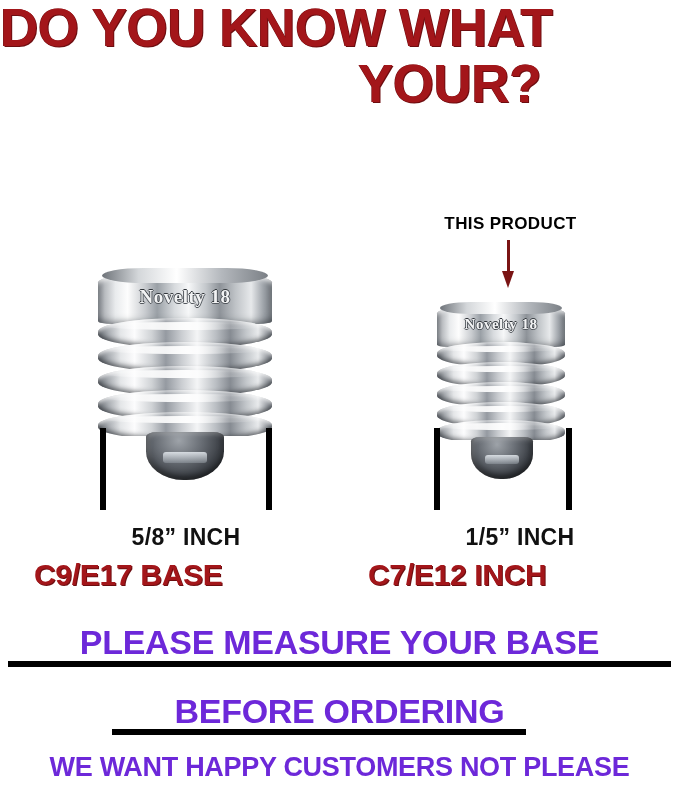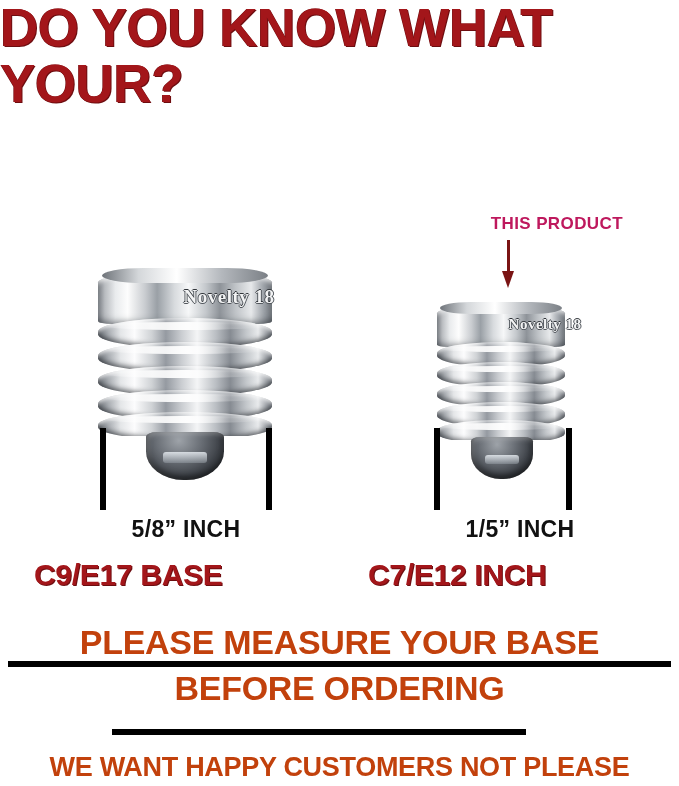--- a/index.html
+++ b/index.html
@@ -15,39 +15,39 @@
     font-family: "Liberation Sans", sans-serif;
     background: #ffffff;
   }
 
   
   .headline {
     position: absolute;
     left: 0;
     top: 0px;
     width: 541px;
-    text-align: left;
+    text-align: right;
     color: #a3161a;
     font-family: "Liberation Sans", sans-serif;
     font-weight: bold;
     font-size: 53px;
     line-height: 56px;
     letter-spacing: -0.5px;
     text-shadow: 1px 1px 0 #6d0d10, -0.5px -0.5px 0 #6d0d10;
   }
   .headline .hl-line { display: block; white-space: nowrap; }
 
   
   .this-product {
     position: absolute;
     left: 398px;
     top: 214px;
     width: 225px;
-    text-align: right;
-    color: #be185d;
+    text-align: center;
+    color: #000000;
     font-weight: bold;
     font-size: 17px;
     letter-spacing: 0.4px;
   }
   .arrow-wrap {
     position: absolute;
     left: 501px;
     top: 240px;
     width: 16px;
     height: 48px;
@@ -100,21 +100,20 @@
     position: absolute;
     width: 100%;
     text-align: center;
     font-family: "Liberation Serif", serif;
     font-weight: bold;
     color: #f2f3f4;
     text-shadow: 0 1px 0 #53585e, 0 -1px 0 #2f3338,
                  1px 0 0 #585d63, -1px 0 0 #585d63;
     letter-spacing: 0.5px;
     pointer-events: none;
-    padding-left: 44px;
   }
   .bulb .threads {
     position: absolute;
     left: 0;
     overflow: hidden;
   }
   .bulb .thread {
     position: absolute;
     left: 0;
     width: 100%;
@@ -168,44 +167,45 @@
   }
 
   
   .inch-label {
     position: absolute;
     text-align: center;
     color: #111111;
     font-weight: bold;
     font-size: 23px;
     letter-spacing: 0.3px;
+    margin-top: 8px;
   }
 
   
   .base-label {
     position: absolute;
     text-align: left;
     color: #a3161a;
     font-weight: bold;
     font-size: 30px;
     letter-spacing: -0.3px;
     text-shadow: 1px 1px 0 #6d0d10;
   }
 
   
   .msg {
     position: absolute;
     text-align: center;
-    color: #c2410c;
+    color: #6d28d9;
     font-weight: bold;
     letter-spacing: -0.3px;
     white-space: nowrap;
   }
   .msg-1 { left: 0;   top: 623px; width: 679px; font-size: 34px; }
-  .msg-2 { left: 0;   top: 669px; width: 679px; font-size: 34px; }
+  .msg-2 { left: 0;   top: 692px; width: 679px; font-size: 34px; }
   .msg-3 { left: 0;   top: 752px; width: 679px; font-size: 27px; font-weight: bold; }
 
   .rule {
     position: absolute;
     background: #000000;
     height: 6px;
   }
   .rule-1 { left: 8px;   top: 661px; width: 663px; }
   .rule-2 { left: 112px; top: 729px; width: 414px; }
 </style>

